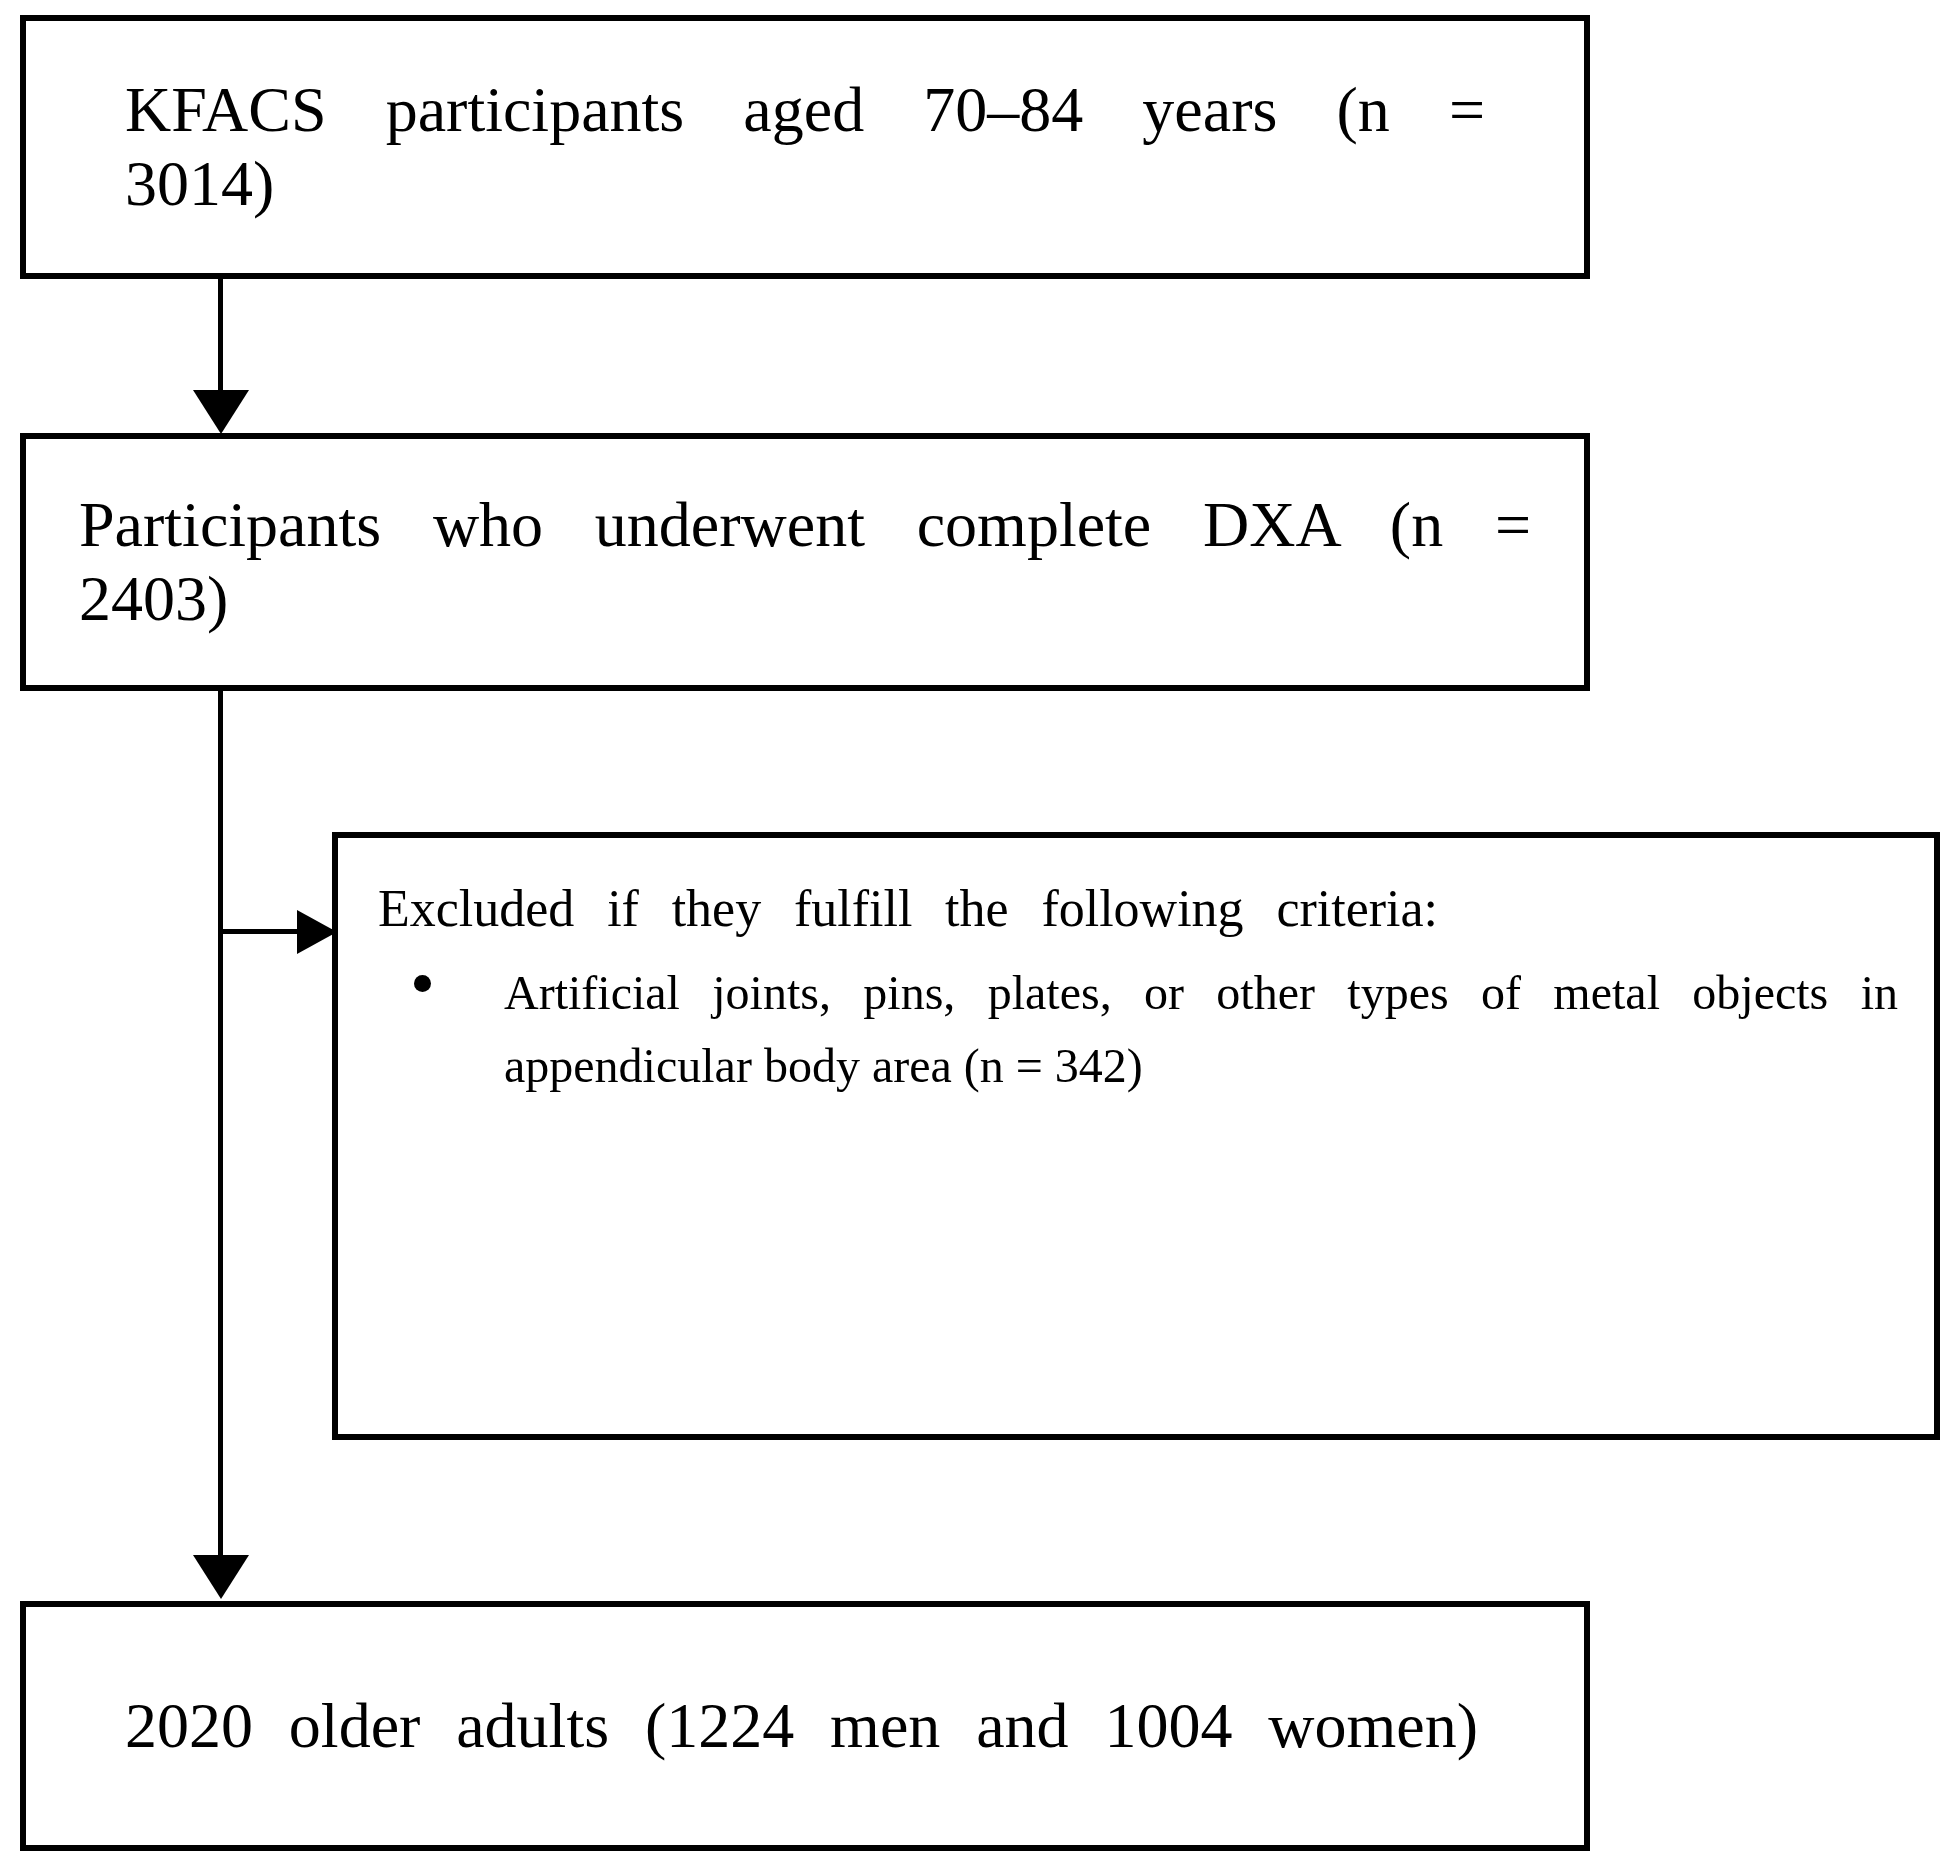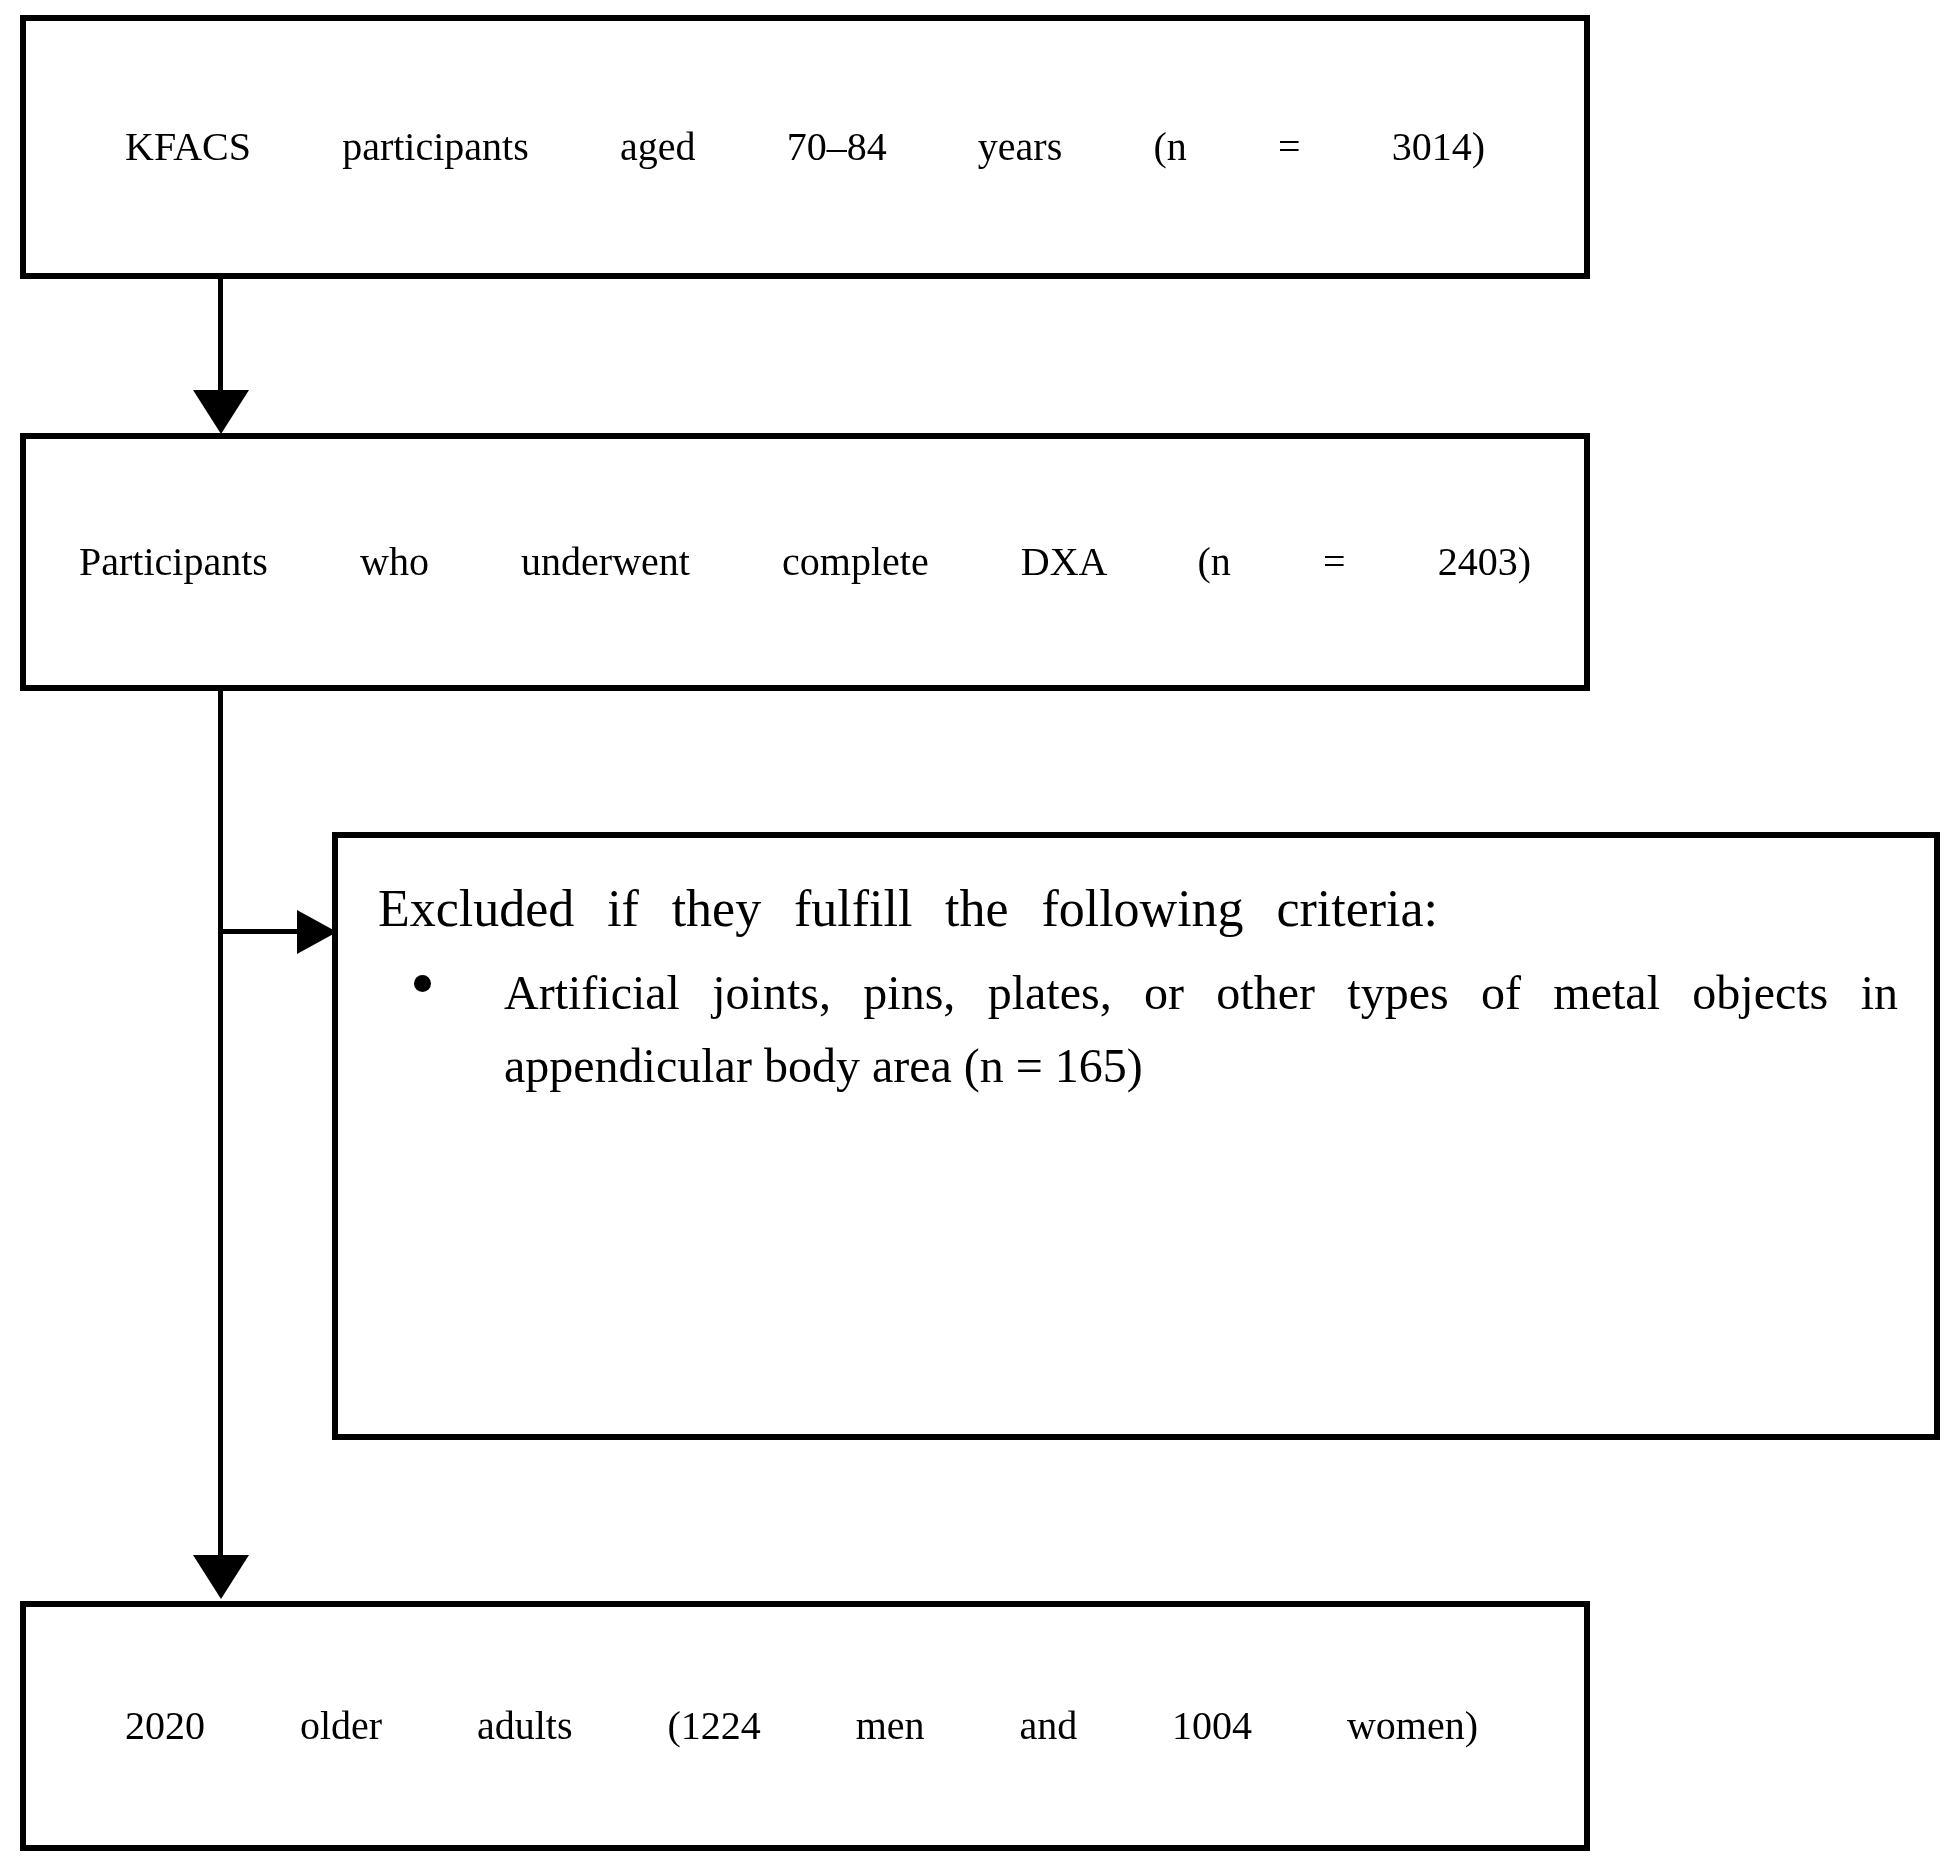--- a/index.html
+++ b/index.html
@@ -30,21 +30,21 @@
 
   .box-top     { left: 20px;  top: 14.5px;   width: 1570px; height: 264px; }
   .box-dxa     { left: 20px;  top: 433px;  width: 1570px; height: 258px; }
   .box-excl    { left: 332px; top: 832px; width: 1608px; height: 608px;
                  align-items: flex-start; }
   .box-final   { left: 20px;  top: 1601px; width: 1570px; height: 250px; }
 
   .box-text {
     width: 100%;
     padding: 0 59px;
-    font-size: 40px;
+    font-size: 64px;
     line-height: 1.15;
     text-align: justify;
     text-align-last: justify;
     word-spacing: 0.30em;
   }
   .box-top .box-text   { padding: 0 99px 0 99px; }
   .box-dxa .box-text   { padding: 0 53px; }
   .box-final .box-text { padding: 0 106px 0 99px; }
 
   
@@ -143,21 +143,21 @@
 
   <div class="hline conn-excl-hline"></div>
   <div class="arrow-right conn-excl-arrow"></div>
 
   <div class="flow-box box-excl">
     <div class="excl-inner">
       <div class="excl-heading">Excluded if they fulfill the following criteria:</div>
       <ul class="excl-list">
         <li class="excl-item justified">
           <span class="bullet"></span>
-          <span>Artificial joints, pins, plates, or other types of metal objects in appendicular body area (n = 165)</span>
+          <span>Artificial joints, pins, plates, or other types of metal objects in appendicular body area (n = 342)</span>
         </li>
       </ul>
     </div>
   </div>
 
   <div class="flow-box box-final">
     <div class="box-text">2020 older adults (1224 men and 1004 women)</div>
   </div>
 
 </div>

